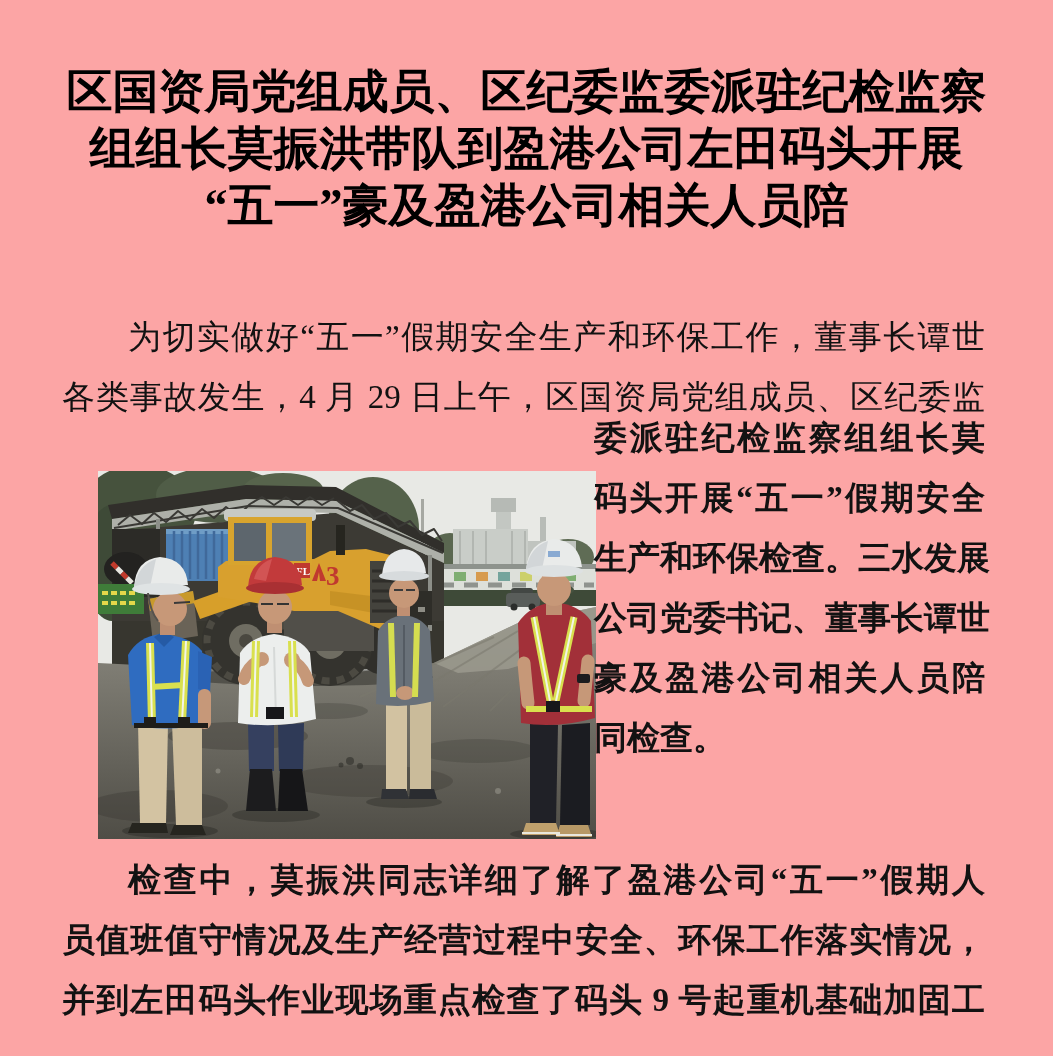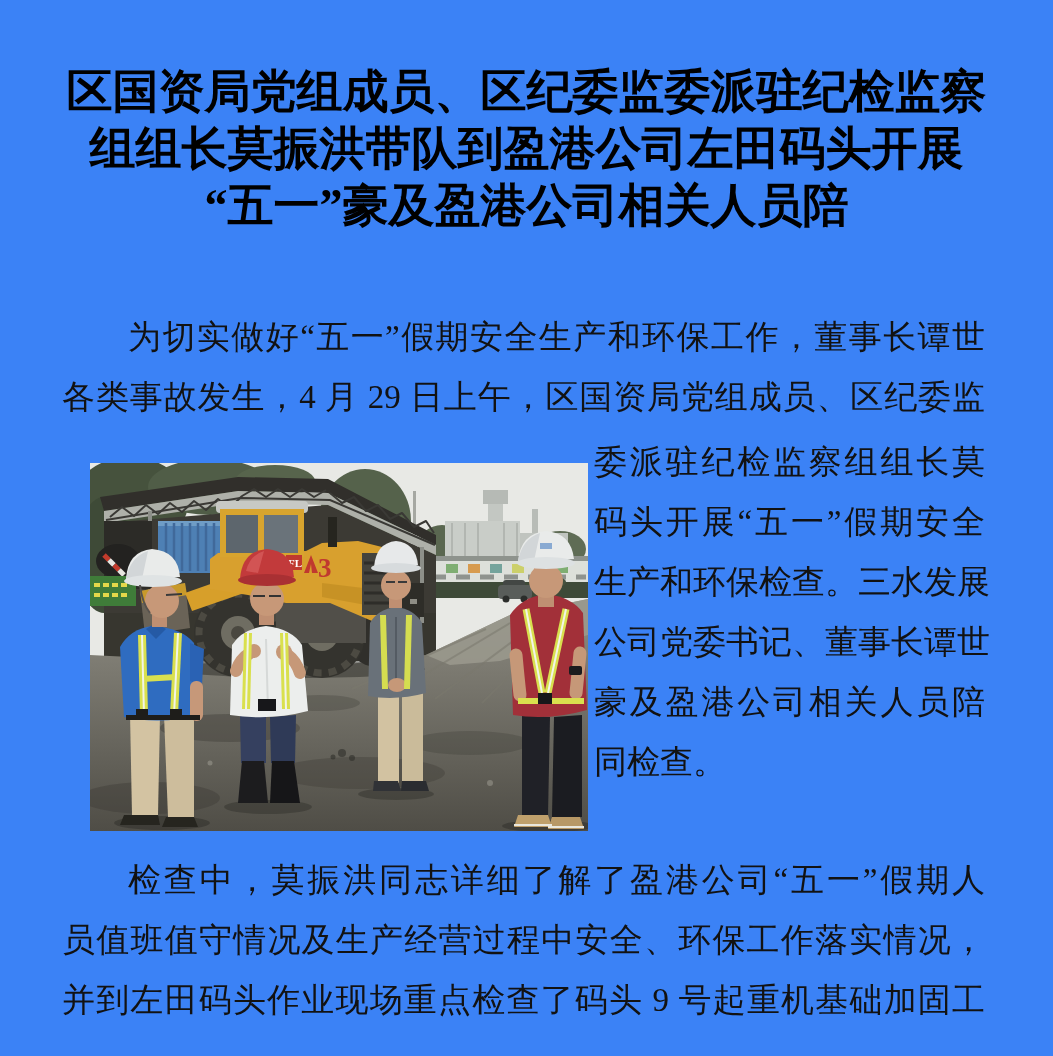--- a/index.html
+++ b/index.html
@@ -1,32 +1,32 @@
 <!DOCTYPE html>
 <html><head>
 <meta charset="utf-8">
 <style>
   html,body { margin:0; padding:0; background:#ffffff; }
   .page {
-    position:relative; width:1053px; height:1056px; background:#3b82f6;
+    position:relative; width:1053px; height:1056px; background:#fca5a5;
     font-family:"Liberation Serif","DejaVu Serif",serif; color:#121212;
     overflow:hidden;
   }
   .title { position:absolute; top:63px; left:0; width:1053px; text-align:center;
            font-weight:bold; font-size:46px; color:#000; }
   .title-line { height:57px; line-height:57px; white-space:nowrap; }
   .tblock { position:absolute; font-size:33px; }
   .bline { height:60px; line-height:60px; white-space:nowrap;
            text-align:justify; text-align-last:justify; }
   .bline.natural { text-align:center; text-align-last:left; }
   .bline.indent { text-indent:66px; }
   #p1-intro { left:62px; top:307px; width:923px; }
-  #p1-wrap  { left:594px; top:432px; width:391px; }
-  #p2       { left:62px; top:850px; width:923px; }
-  .photo-fig { position:absolute; left:82px; top:455px; width:498px; height:364px; margin:8px; }
+  #p1-wrap  { left:594px; top:408px; width:391px;font-weight:bold; }
+  #p2       { left:62px; top:850px; width:923px;font-weight:bold; }
+  .photo-fig { position:absolute; left:82px; top:455px; width:498px; height:364px; margin:16px; }
   .photo-fig svg { display:block; }
 </style>
 </head>
 <body>
 
 <div class="page">
 
   <header class="title">
     <div class="title-line">区国资局党组成员、区纪委监委派驻纪检监察</div>
     <div class="title-line">组组长莫振洪带队到盈港公司左田码头开展</div>

